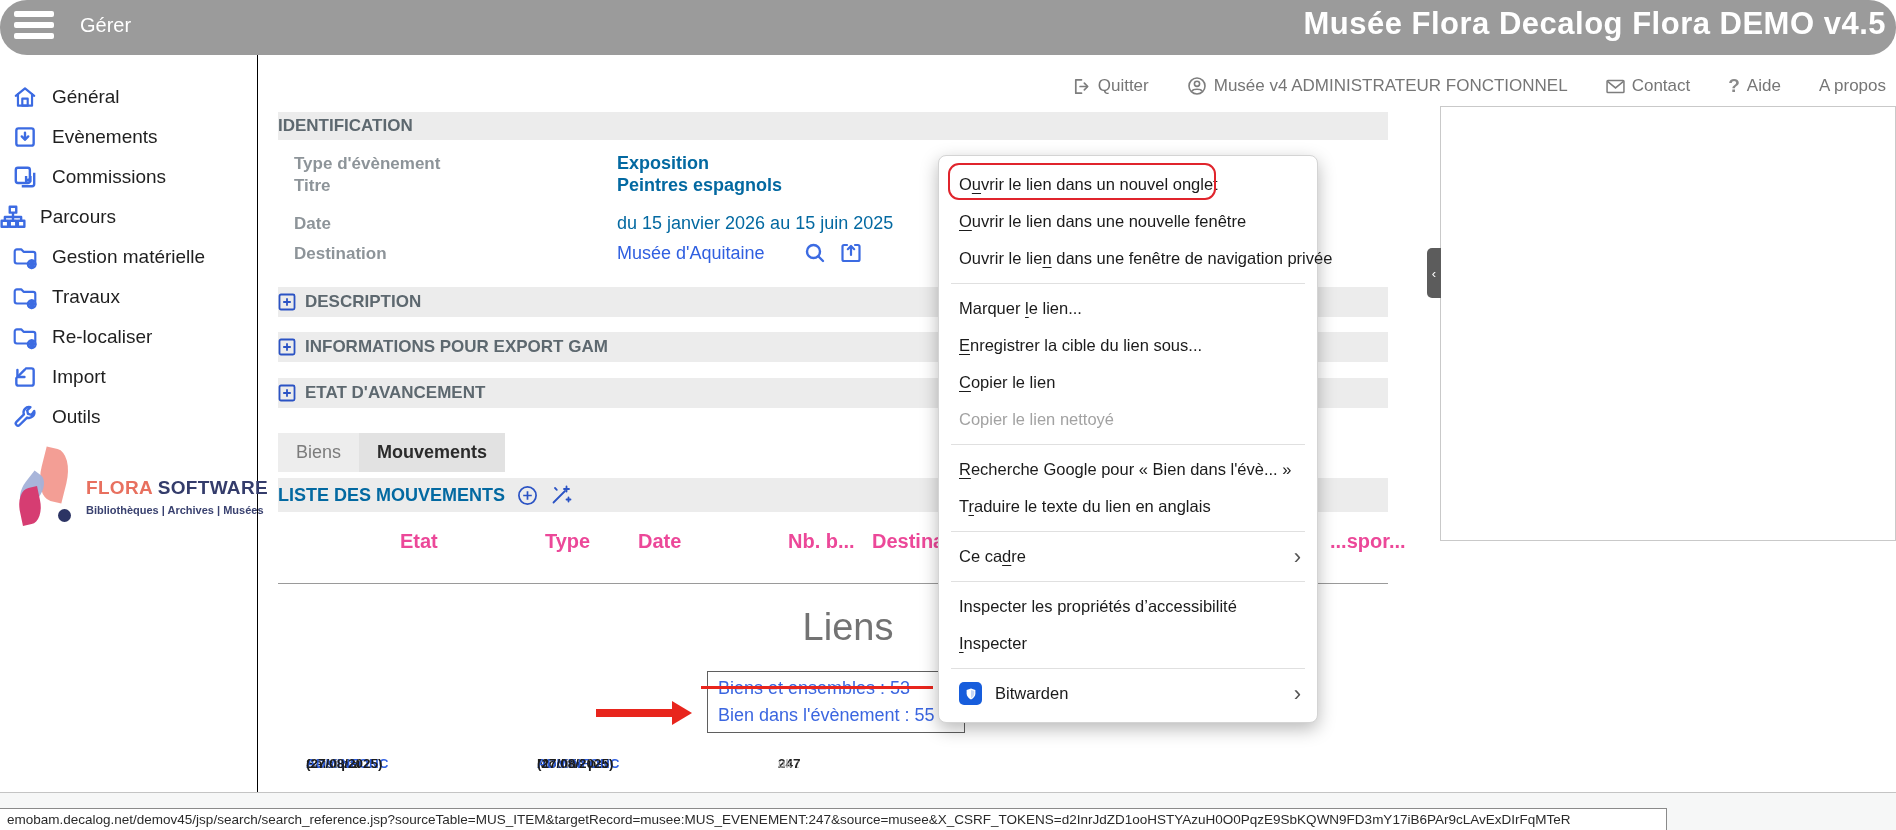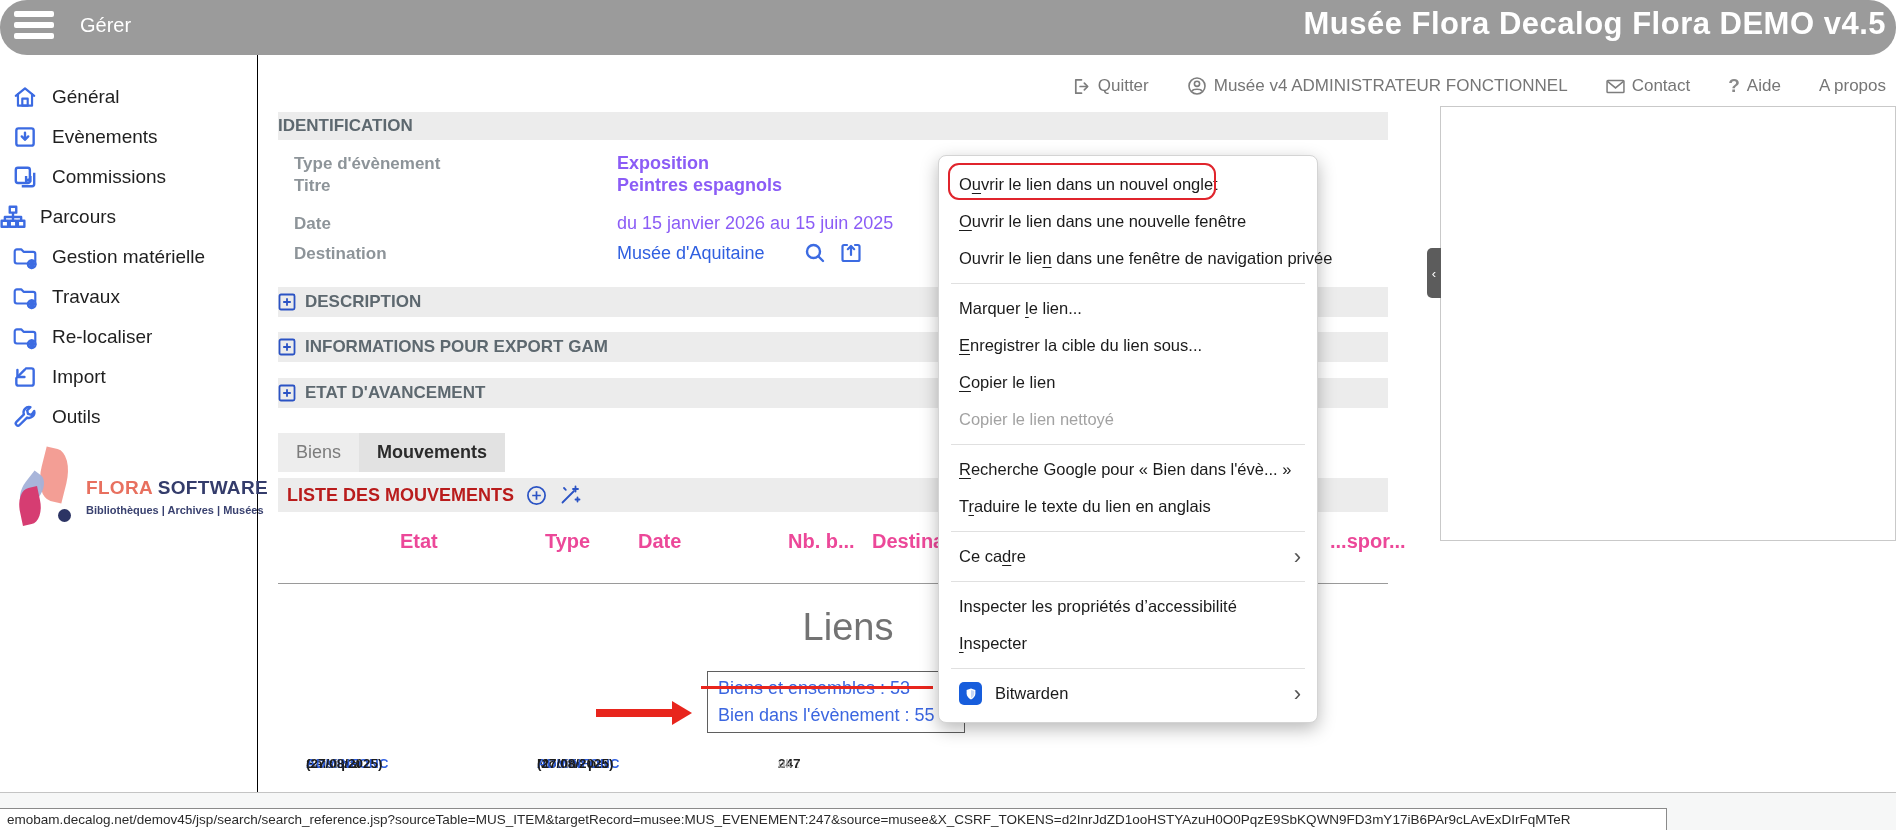--- a/index.html
+++ b/index.html
@@ -43,31 +43,31 @@
   
   .main { position:absolute; left:278px; top:106px; width:1110px; height:700px; }
   .section-bar { position:absolute; left:0; width:1110px; height:28px; background:#ececec; display:flex; align-items:center; gap:9px; font-size:17px; font-weight:bold; color:#5d686f; }
   .bar-ident { top:6px; }
   .bar-desc  { top:181px; height:30px; }
   .bar-gam   { top:226px; height:30px; }
   .bar-etat  { top:272px; height:30px; }
 
   .field-row { position:absolute; left:0; width:1110px; height:30px; }
   .f-label { position:absolute; left:16px; top:4px; font-size:17px; font-weight:bold; color:#8d9499; }
-  .f-value { position:absolute; left:339px; top:3px; font-size:18px; color:#8b5cf6; }
+  .f-value { position:absolute; left:339px; top:3px; font-size:18px; color:#0369a1; }
   .f-bold  { font-weight:bold; }
   .f-link  { color:#2f5fe0; cursor:pointer; }
   .dest-icons { position:absolute; left:525px; top:1px; display:flex; gap:12px; align-items:center; }
 
   .tabs { position:absolute; left:0; top:327px; height:39px; display:flex; }
   .tab { height:39px; display:flex; align-items:center; padding:0 18px; font-size:18px; cursor:pointer; }
   .tab-inactive { background:#ededed; color:#7c7c7c; }
   .tab-active { background:#e2e2e2; color:#2b2b2b; font-weight:bold; }
 
-  .bar-liste { position:absolute; left:0; top:372px; width:1110px; height:34px; background:#ececec; display:flex; align-items:center; gap:12px; padding-left:9px; font-size:18px; font-weight:bold; color:#b91c1c; }
+  .bar-liste { position:absolute; left:0; top:372px; width:1110px; height:34px; background:#ececec; display:flex; align-items:center; gap:12px; padding-left:0; font-size:18px; font-weight:bold; color:#0369a1; }
 
   .thead { position:absolute; left:0; top:420px; width:1110px; height:30px; font-size:20px; font-weight:bold; color:#ec4899; }
   .thead span { position:absolute; top:4px; white-space:nowrap; }
   .c0 { left:122px; } .c1 { left:267px; } .c2 { left:360px; } .c3 { left:510px; } .c4 { left:594px; } .c5 { left:1052px; }
   .thead-line { position:absolute; left:0; top:477px; width:1110px; height:0; border-top:1px solid #9a9a9a; }
 
   .liens-title { position:absolute; left:465px; top:500px; width:210px; text-align:center; font-size:38px; color:#737373; }
   .links-box { position:absolute; left:429px; top:565px; width:258px; height:62px; border:1px solid #5f5f5f; padding:3px 10px; background:#fff; }
   .links-box a { display:block; font-size:18px; line-height:27px; color:#3b66e0; text-decoration:none; white-space:nowrap; cursor:pointer; }
 

